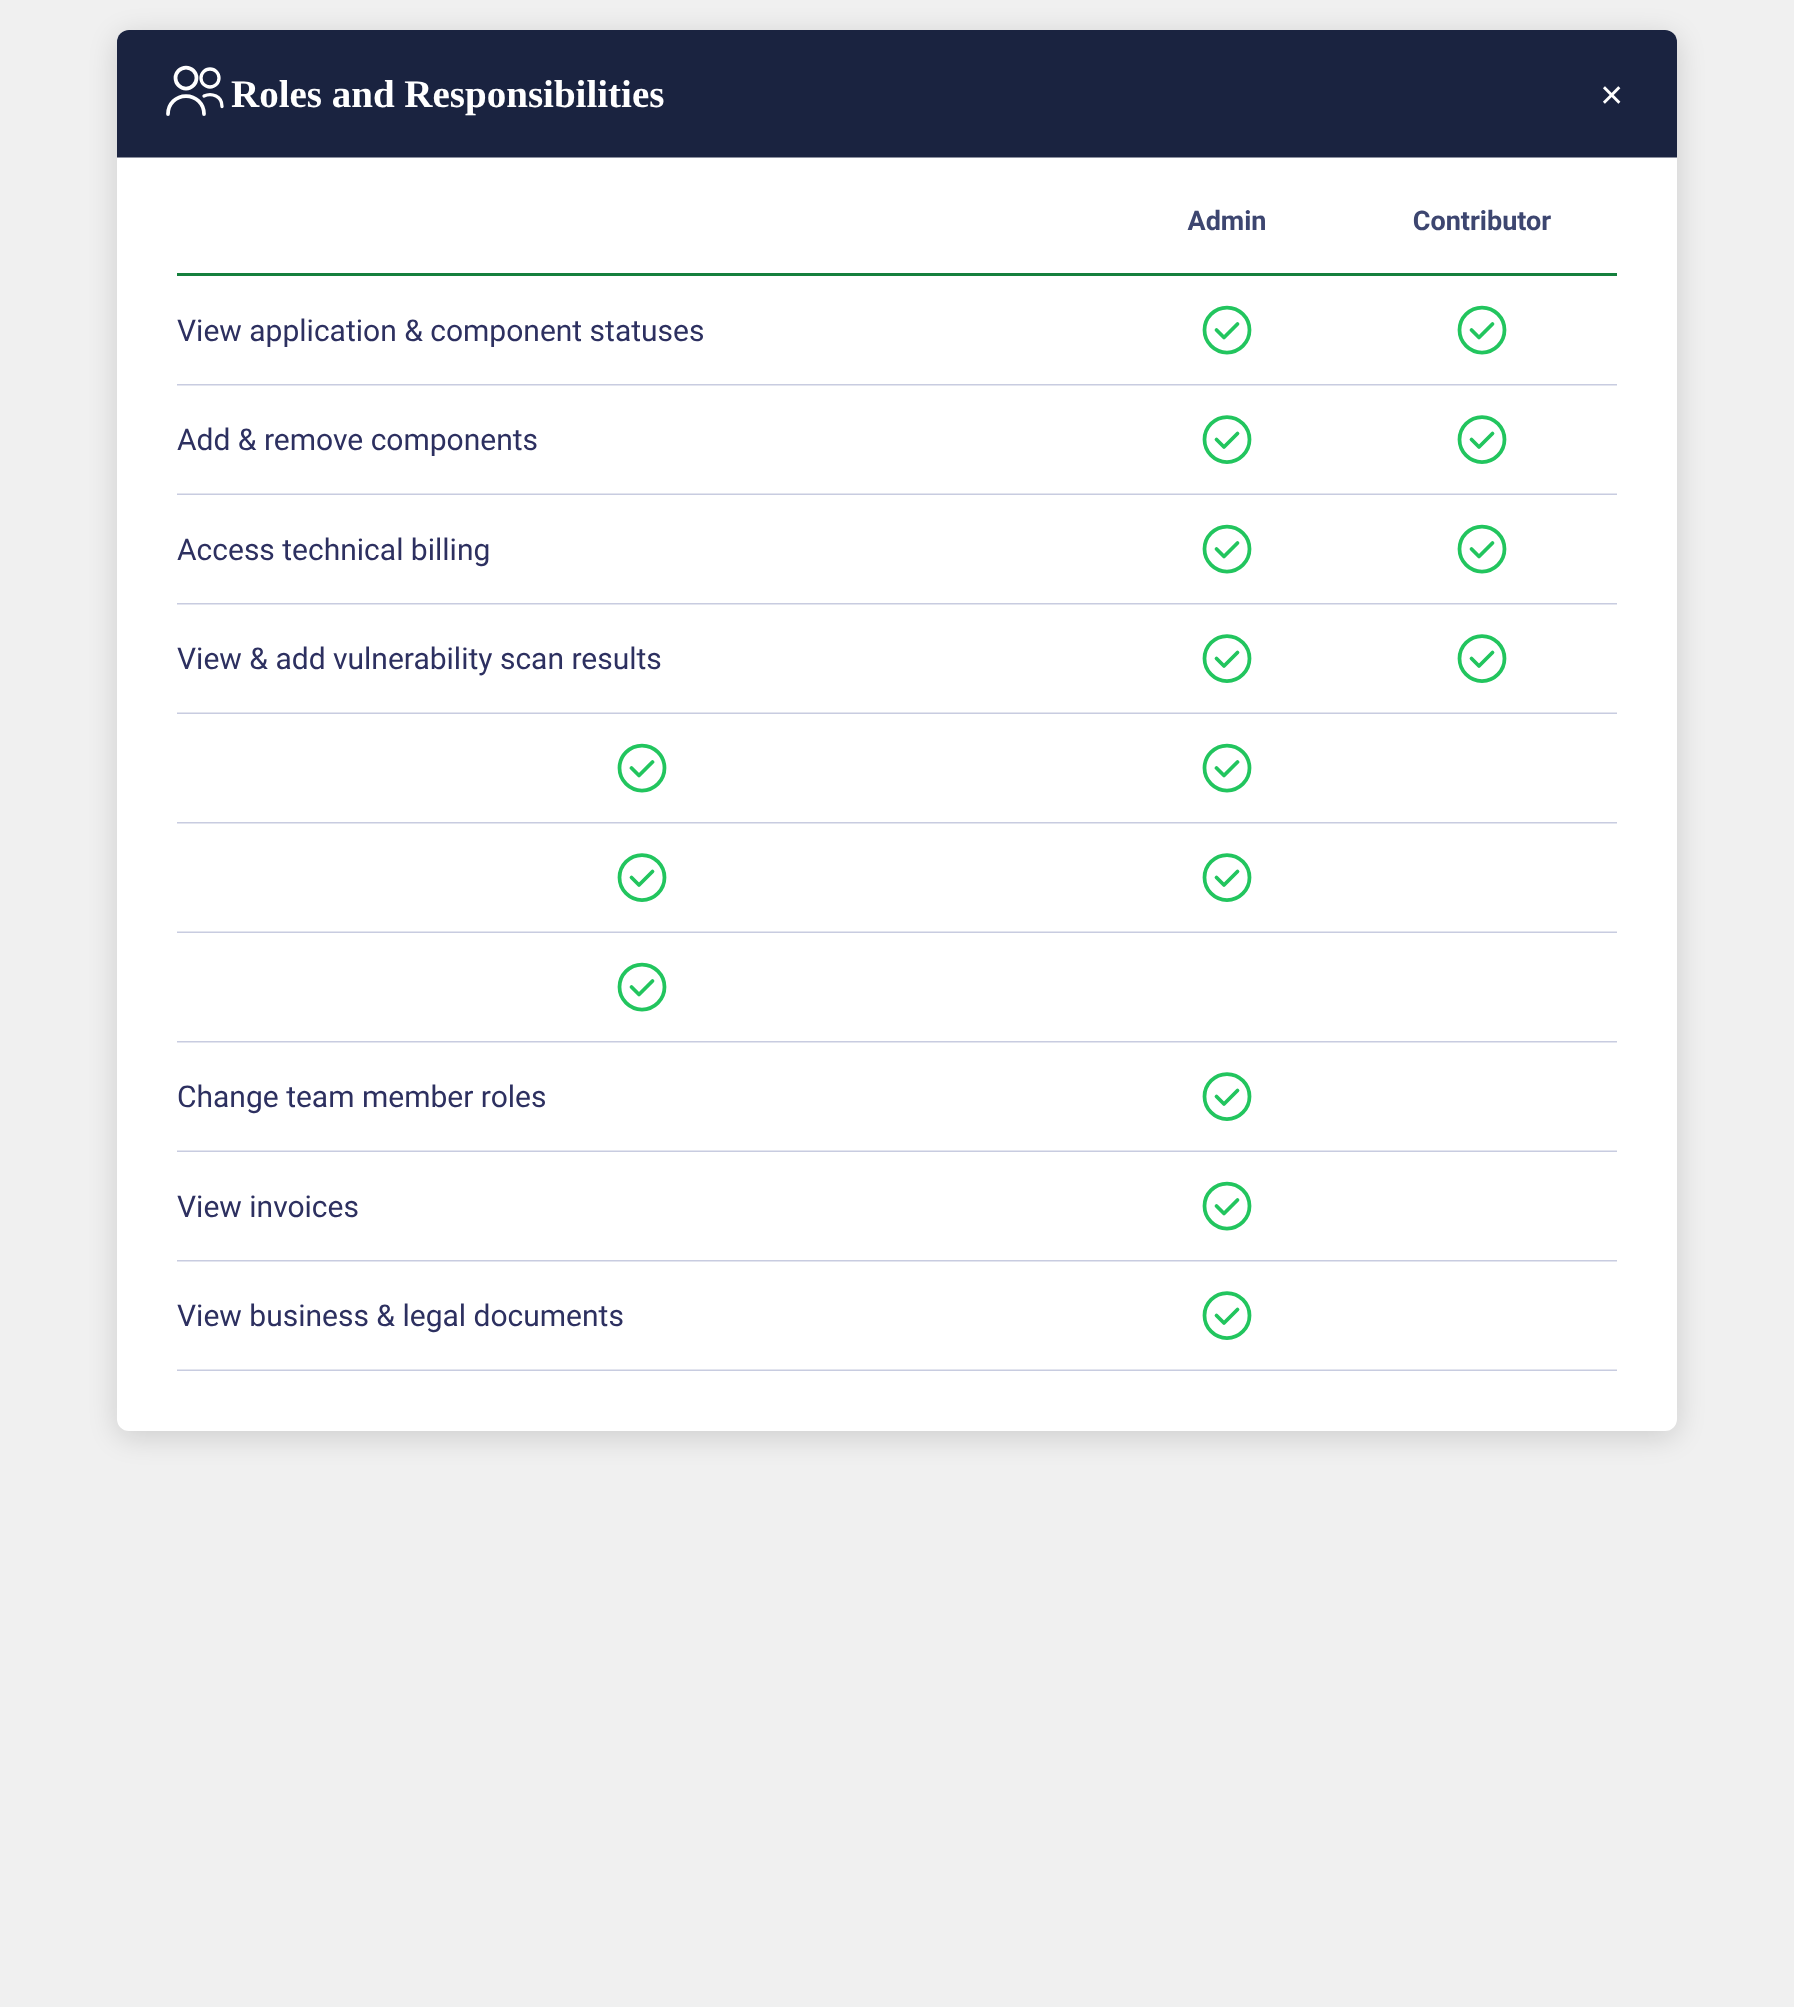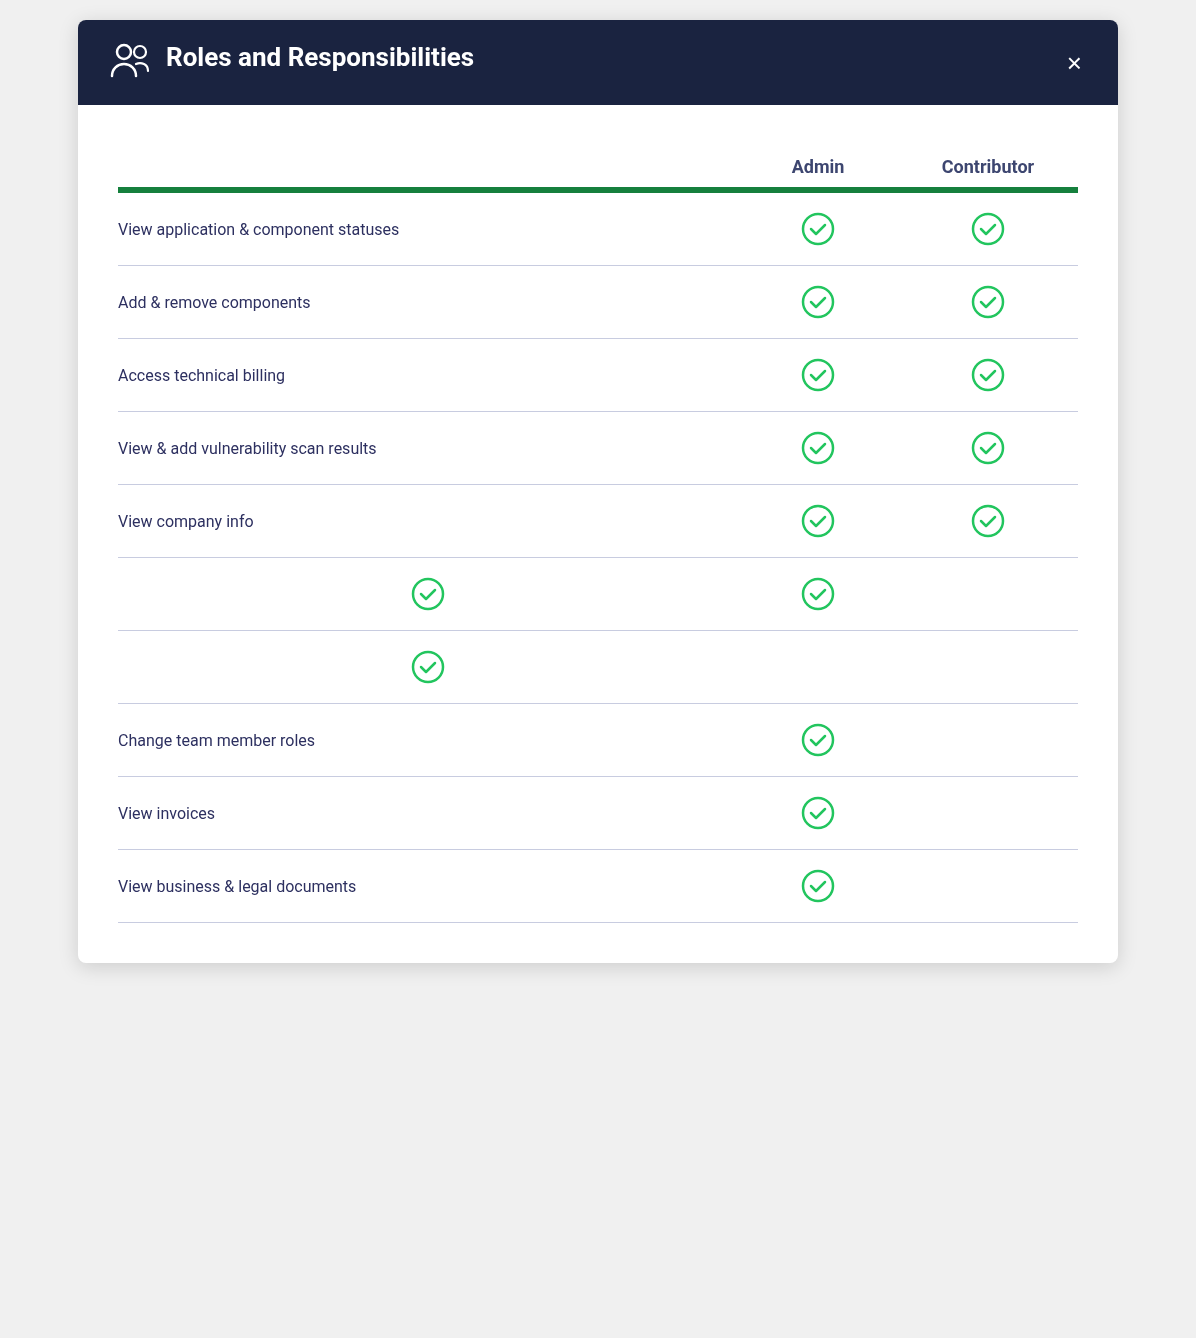--- a/index.html
+++ b/index.html
@@ -29,22 +29,23 @@
     .modal-header {
       background: #1a2340;
       display: flex;
       align-items: center;
       justify-content: space-between;
       padding: 22px 32px;
     }
 
     .modal-header-left {
       display: flex;
-      align-items: flex-start;
-      gap: 16px;
+      align-items: center;
+      gap: 4px;
+      font-family: Liberation Serif, serif;
     }
 
     .header-icon {
       color: #ffffff;
       font-size: 32px;
       line-height: 1;
     }
 
     .modal-title {
       color: #ffffff;
@@ -67,23 +68,22 @@
       padding: 32px 40px 40px;
     }
 
     .table-container {
       width: 100%;
     }
 
     .table-header {
       display: grid;
       grid-template-columns: 1fr 160px 180px;
-      padding-bottom: 10px;
-      border-bottom: 6px solid #15803d;
-      margin-top: 19px;
+      padding-bottom: 24px;
+      border-bottom: 2px solid #15803d;
     }
 
     .col-label {
       font-weight: 700;
       font-size: 18px;
       color: #3d4670;
       text-align: center;
     }
 
     .col-label-empty {
@@ -92,21 +92,21 @@
 
     .table-row {
       display: grid;
       grid-template-columns: 1fr 160px 180px;
       align-items: center;
       padding: 18px 0;
       border-bottom: 1px solid #c8cce0;
     }
 
     .row-label {
-      font-size: 16px;
+      font-size: 20px;
       color: #2d3060;
       font-weight: 400;
       padding-right: 20px;
     }
 
     .check-cell {
       display: flex;
       justify-content: center;
       align-items: center;
     }
@@ -211,21 +211,20 @@
     </svg>
   </div>
             <div class="check-cell">
     <svg class="check-icon" viewBox="0 0 36 36" xmlns="http://www.w3.org/2000/svg">
       <circle cx="18" cy="18" r="15"></circle>
       <path d="M11 18l5 5 9-9" stroke-linecap="round" stroke-linejoin="round"></path>
     </svg>
   </div>
           </div>
           <div class="table-row">
-            <div class="row-label">View company info</div>
             <div class="check-cell">
     <svg class="check-icon" viewBox="0 0 36 36" xmlns="http://www.w3.org/2000/svg">
       <circle cx="18" cy="18" r="15"></circle>
       <path d="M11 18l5 5 9-9" stroke-linecap="round" stroke-linejoin="round"></path>
     </svg>
   </div>
             <div class="check-cell">
     <svg class="check-icon" viewBox="0 0 36 36" xmlns="http://www.w3.org/2000/svg">
       <circle cx="18" cy="18" r="15"></circle>
       <path d="M11 18l5 5 9-9" stroke-linecap="round" stroke-linejoin="round"></path>

